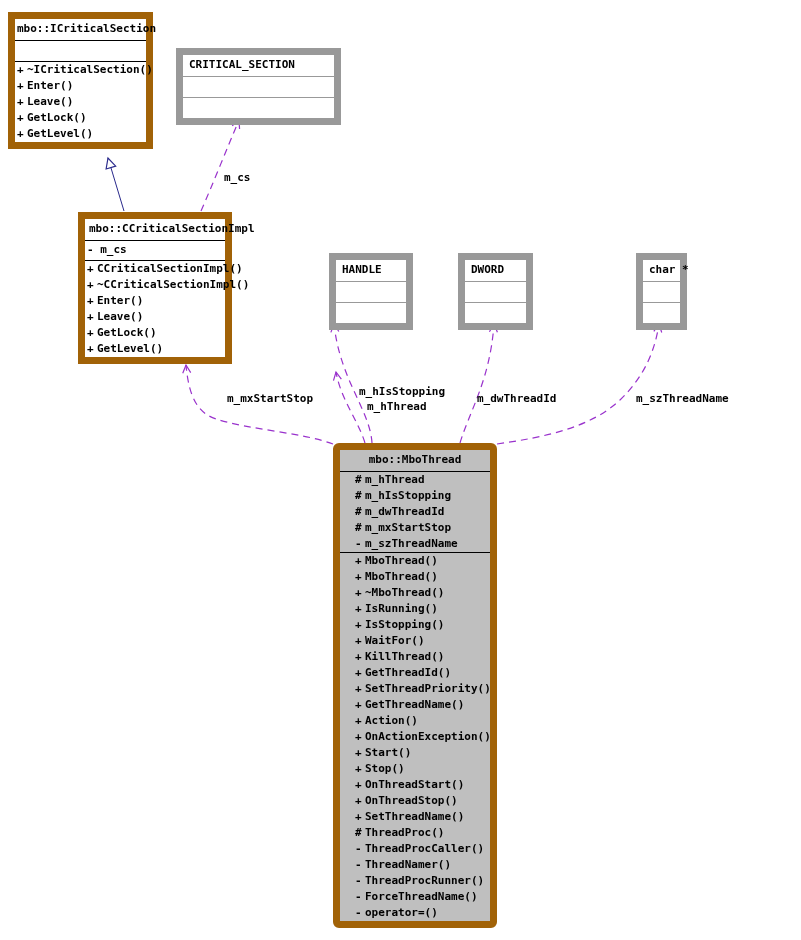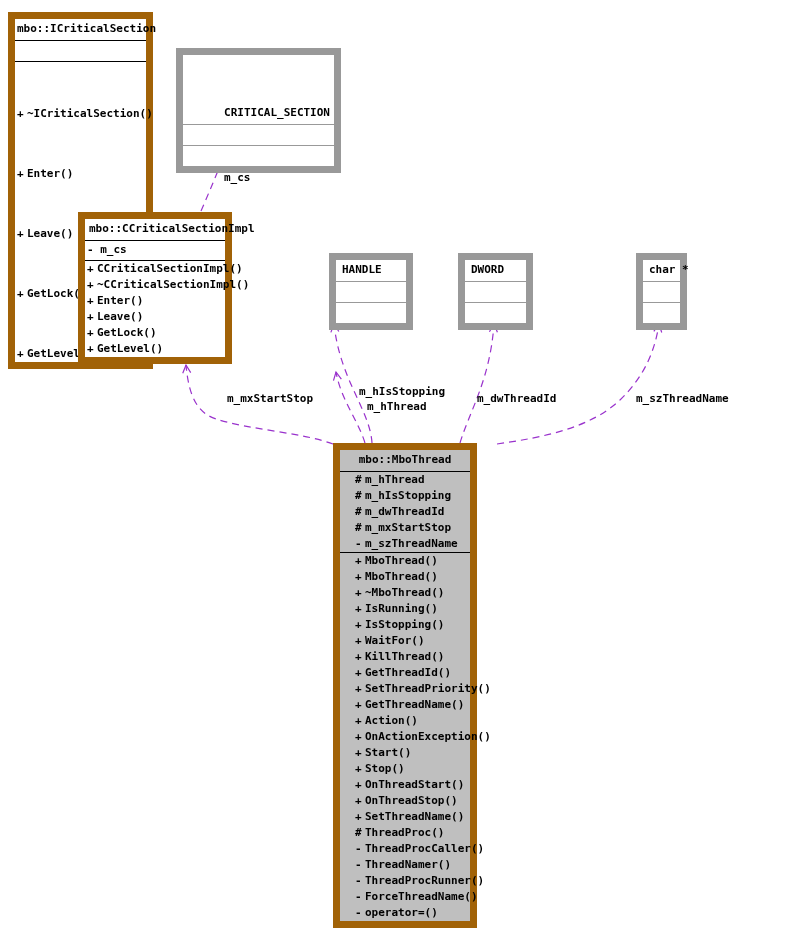--- a/index.html
+++ b/index.html
@@ -75,34 +75,32 @@
     overflow: visible;
     text-align: left;
     padding-left: 4px;
   }
   #node-icriticalsection .title span {
     position: relative;
     left: -2px;
   }
   #node-icriticalsection .row {
     padding-left: 2px;
-    margin-top: 44px;
   }
 
   #node-critical-section {
     left: 176px; top: 48px; width: 165px;
     border-color: #999999;
   }
   #node-critical-section .compartment + .compartment {
     border-top-color: #999999;
   }
   #node-critical-section .title {
-    text-align: right;
+    text-align: left;
     padding-left: 6px;
-    margin-top: 48px;
   }
 
   #node-ccriticalsectionimpl {
     left: 78px;  top: 212px; width: 154px;
   }
   #node-ccriticalsectionimpl .row {
     padding-left: 2px;
   }
 
   .typebox {
@@ -113,22 +111,23 @@
   }
   .typebox .title {
     text-align: left;
     padding-left: 6px;
   }
   #node-handle { left: 292px; top: 253px; width: 84px; margin-left: 37px; }
   #node-dword  { left: 458px; top: 253px; width: 75px; }
   #node-charp  { left: 636px; top: 253px; width: 51px; }
 
   #node-mbothread {
-    left: 333px; top: 443px; width: 144px;
+    left: 333px; top: 443px; width: 164px;
     background: #7f1d1d;
+    border-radius: 6px;
   }
   #node-mbothread .compartment {
     background: #bfbfbf;
   }
   #node-mbothread .row {
     padding-left: 15px;
   }
 
   
   .edge-label {

